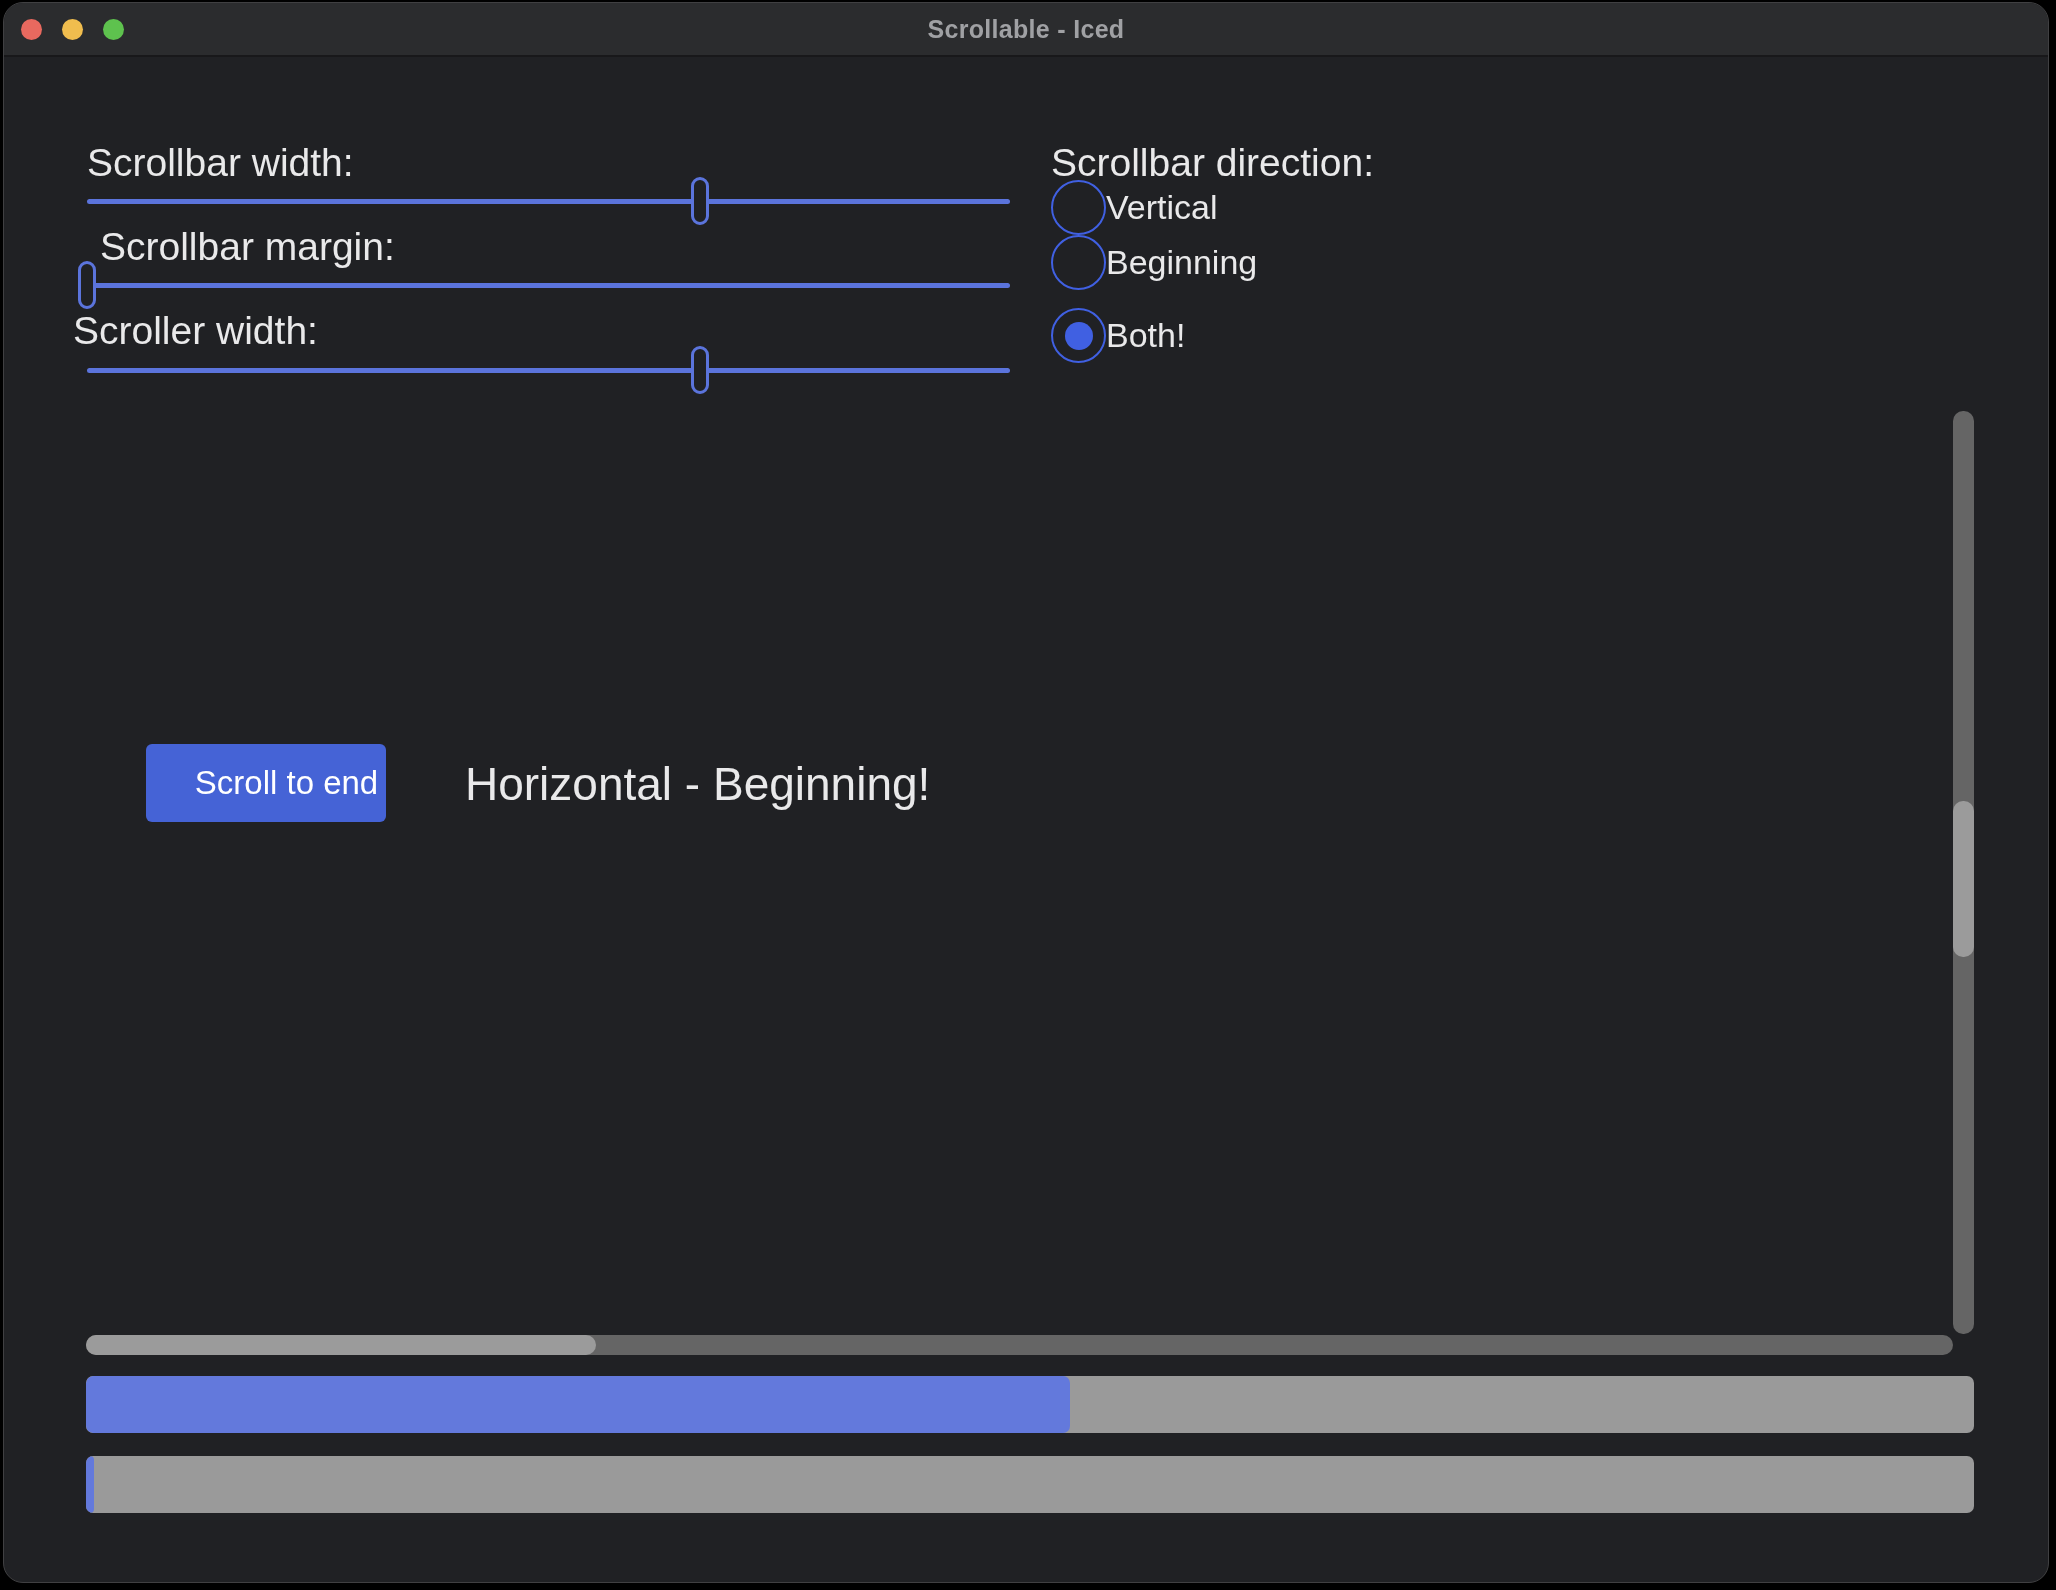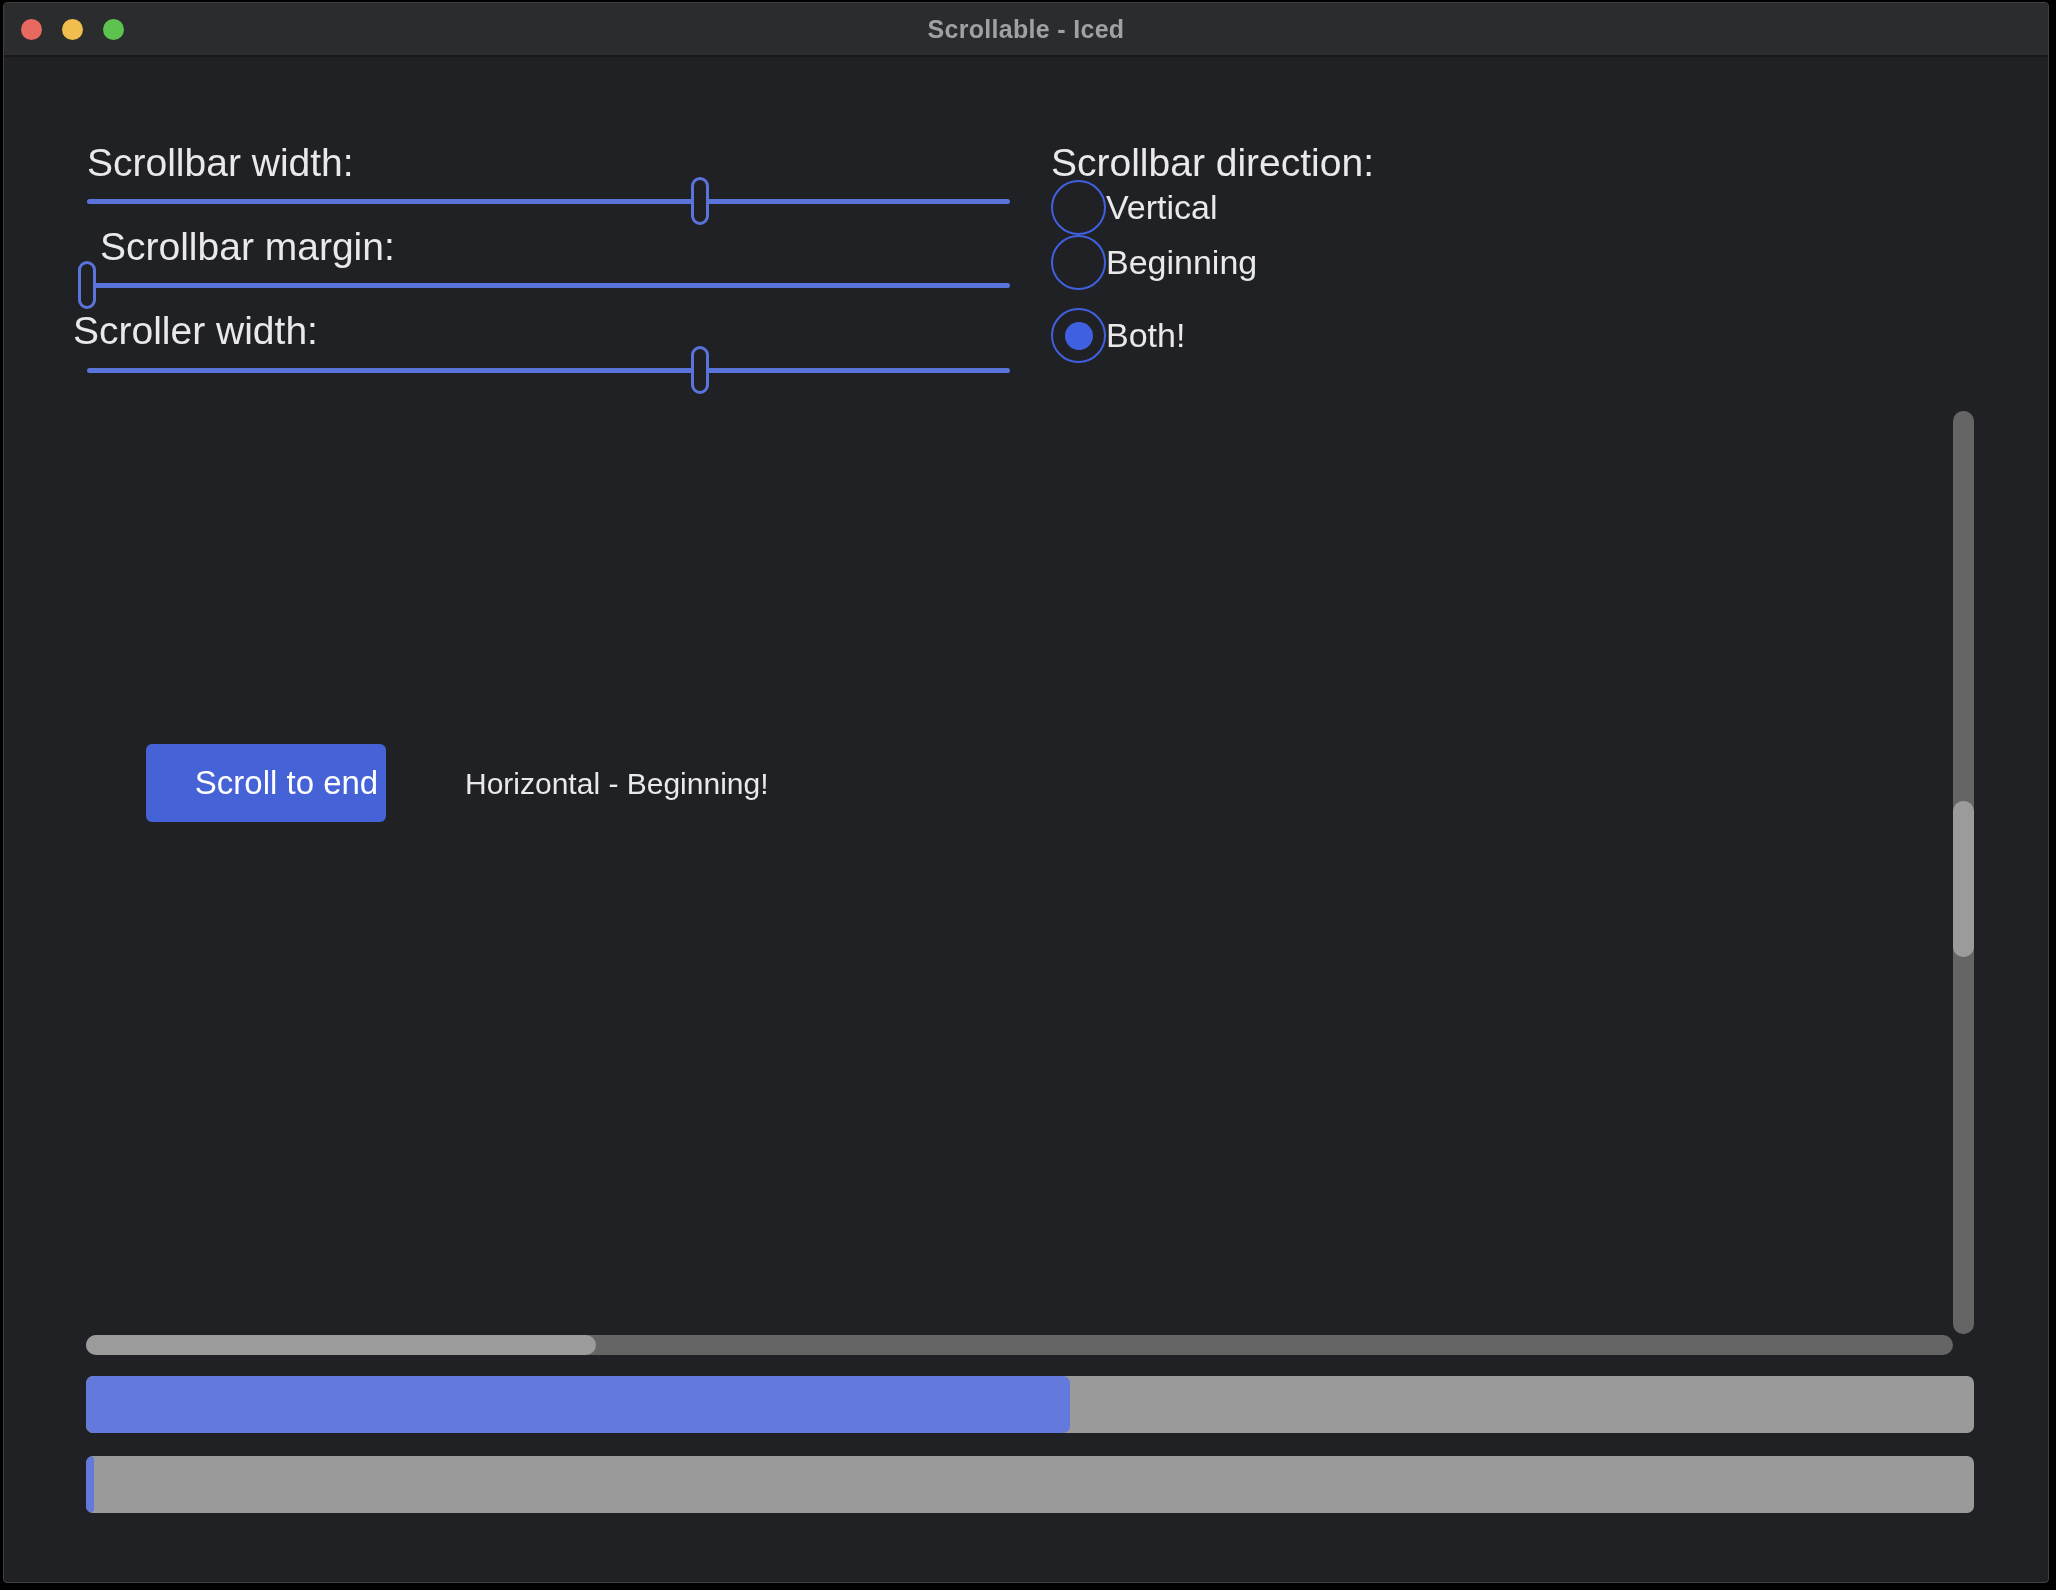--- a/index.html
+++ b/index.html
@@ -1,18 +1,18 @@
 <!DOCTYPE html>
 <html><head>
 <meta charset="utf-8">
 <style>
   html,body{margin:0;padding:0;background:#000;width:2056px;height:1590px;
     font-family:"Liberation Sans",sans-serif;-webkit-font-smoothing:antialiased;}
   .window{position:absolute;left:3px;top:2px;width:2046px;height:1581px;
-    background:#202124;border:1px solid #404042;border-radius:4px;overflow:hidden;box-sizing:border-box;}
+    background:#202124;border:1px solid #404042;border-radius:20px;overflow:hidden;box-sizing:border-box;}
   
   .titlebar{position:absolute;left:0;top:0;right:0;height:52px;background:#2b2c2e;
     border-bottom:2px solid #18181a;display:flex;align-items:center;justify-content:center;}
   .title{font-size:25px;font-weight:bold;color:#a0a1a4;letter-spacing:.3px;}
   .lights{position:absolute;left:17px;top:0;height:52px;display:flex;align-items:center;gap:20px;}
   .light{width:21px;height:21px;border-radius:50%;}
   .light.red{background:#e8695f;} .light.yellow{background:#f0bd4e;} .light.green{background:#5ec24e;}
   
   .ctl-label{position:absolute;color:#e9e9ea;font-size:39px;white-space:nowrap;}
   .slider{position:absolute;left:83px;width:923px;height:48px;cursor:pointer;}
@@ -24,21 +24,21 @@
   
   .radio-row{position:absolute;left:1047px;height:55px;display:flex;align-items:center;cursor:pointer;}
   .radio-circle{width:55px;height:55px;border:2.5px solid #4060e2;border-radius:50%;
     box-sizing:border-box;display:flex;align-items:center;justify-content:center;flex:0 0 auto;}
   .radio-dot{width:28px;height:28px;border-radius:50%;background:#4060e2;opacity:var(--dot,0);}
   .radio-text{color:#e9e9ea;font-size:34px;white-space:nowrap;}
   
   .btn{position:absolute;left:142px;top:741px;width:240px;height:78px;background:#4563d6;
     border:none;border-radius:6px;color:#fff;font-size:33px;font-family:inherit;cursor:pointer;padding-left:47px;}
   .status{position:absolute;left:461px;top:781px;transform:translateY(-50%);
-    color:#e9e9ea;font-size:30px;white-space:nowrap;}
+    color:#e9e9ea;font-size:46px;white-space:nowrap;}
   
   .vscroll{position:absolute;left:1949px;top:408px;width:21px;height:923px;
     background:#656565;border-radius:10px;}
   .vscroll .thumb{position:absolute;left:0;width:100%;top:calc(var(--t)*1%);
     height:calc(var(--h)*1%);background:#9b9b9b;border-radius:10px;}
   .hscroll{position:absolute;left:82px;top:1332px;width:1867px;height:20px;
     background:#656565;border-radius:10px;}
   .hscroll .thumb{position:absolute;top:0;height:100%;left:calc(var(--l)*1%);
     width:calc(var(--w)*1%);background:#9b9b9b;border-radius:10px;}
   

